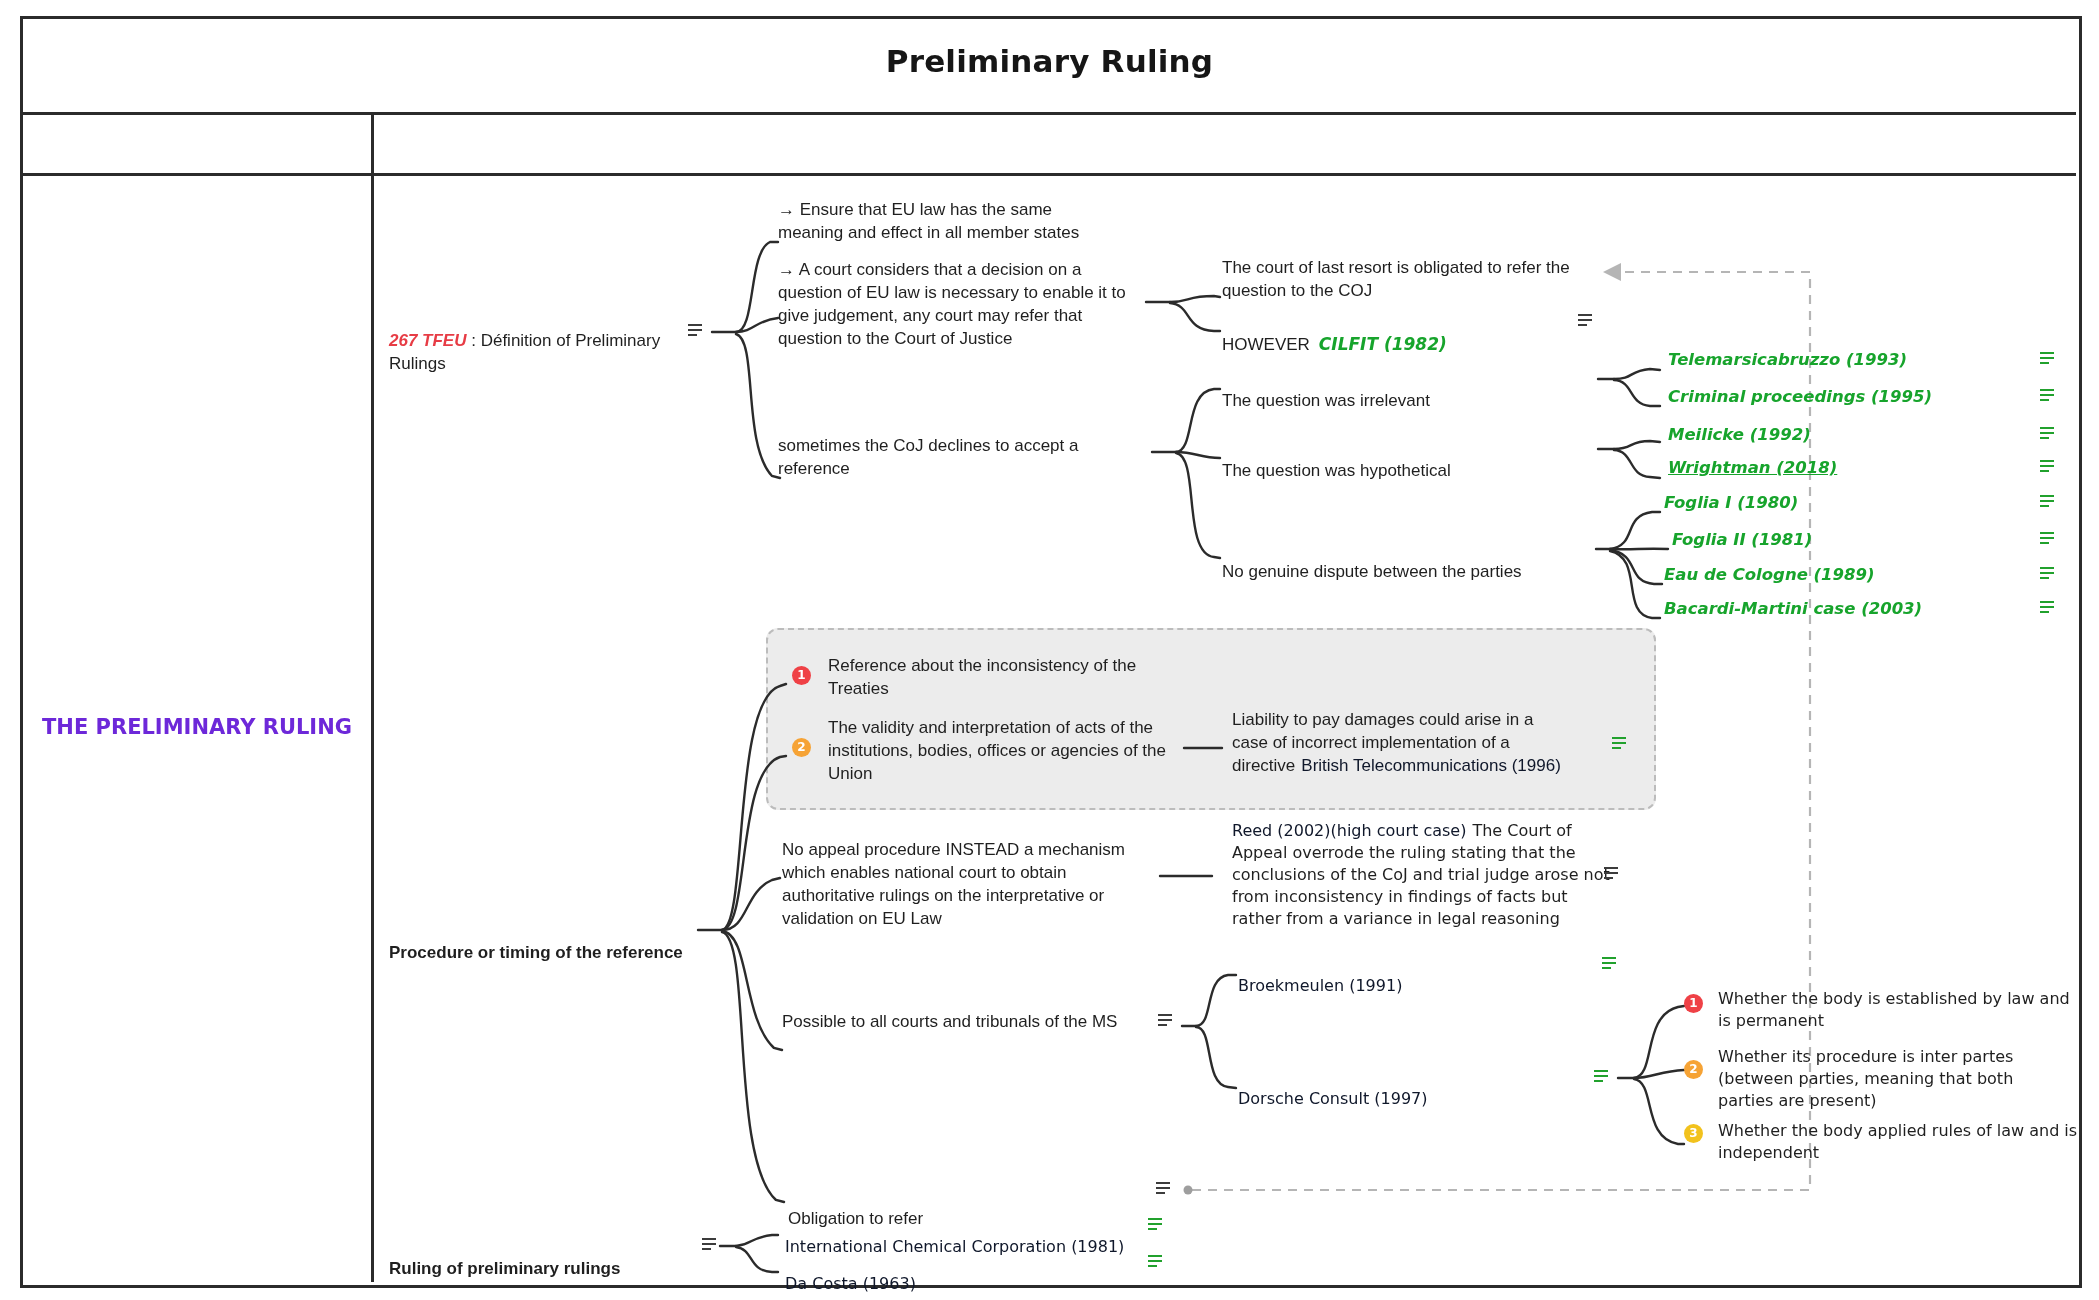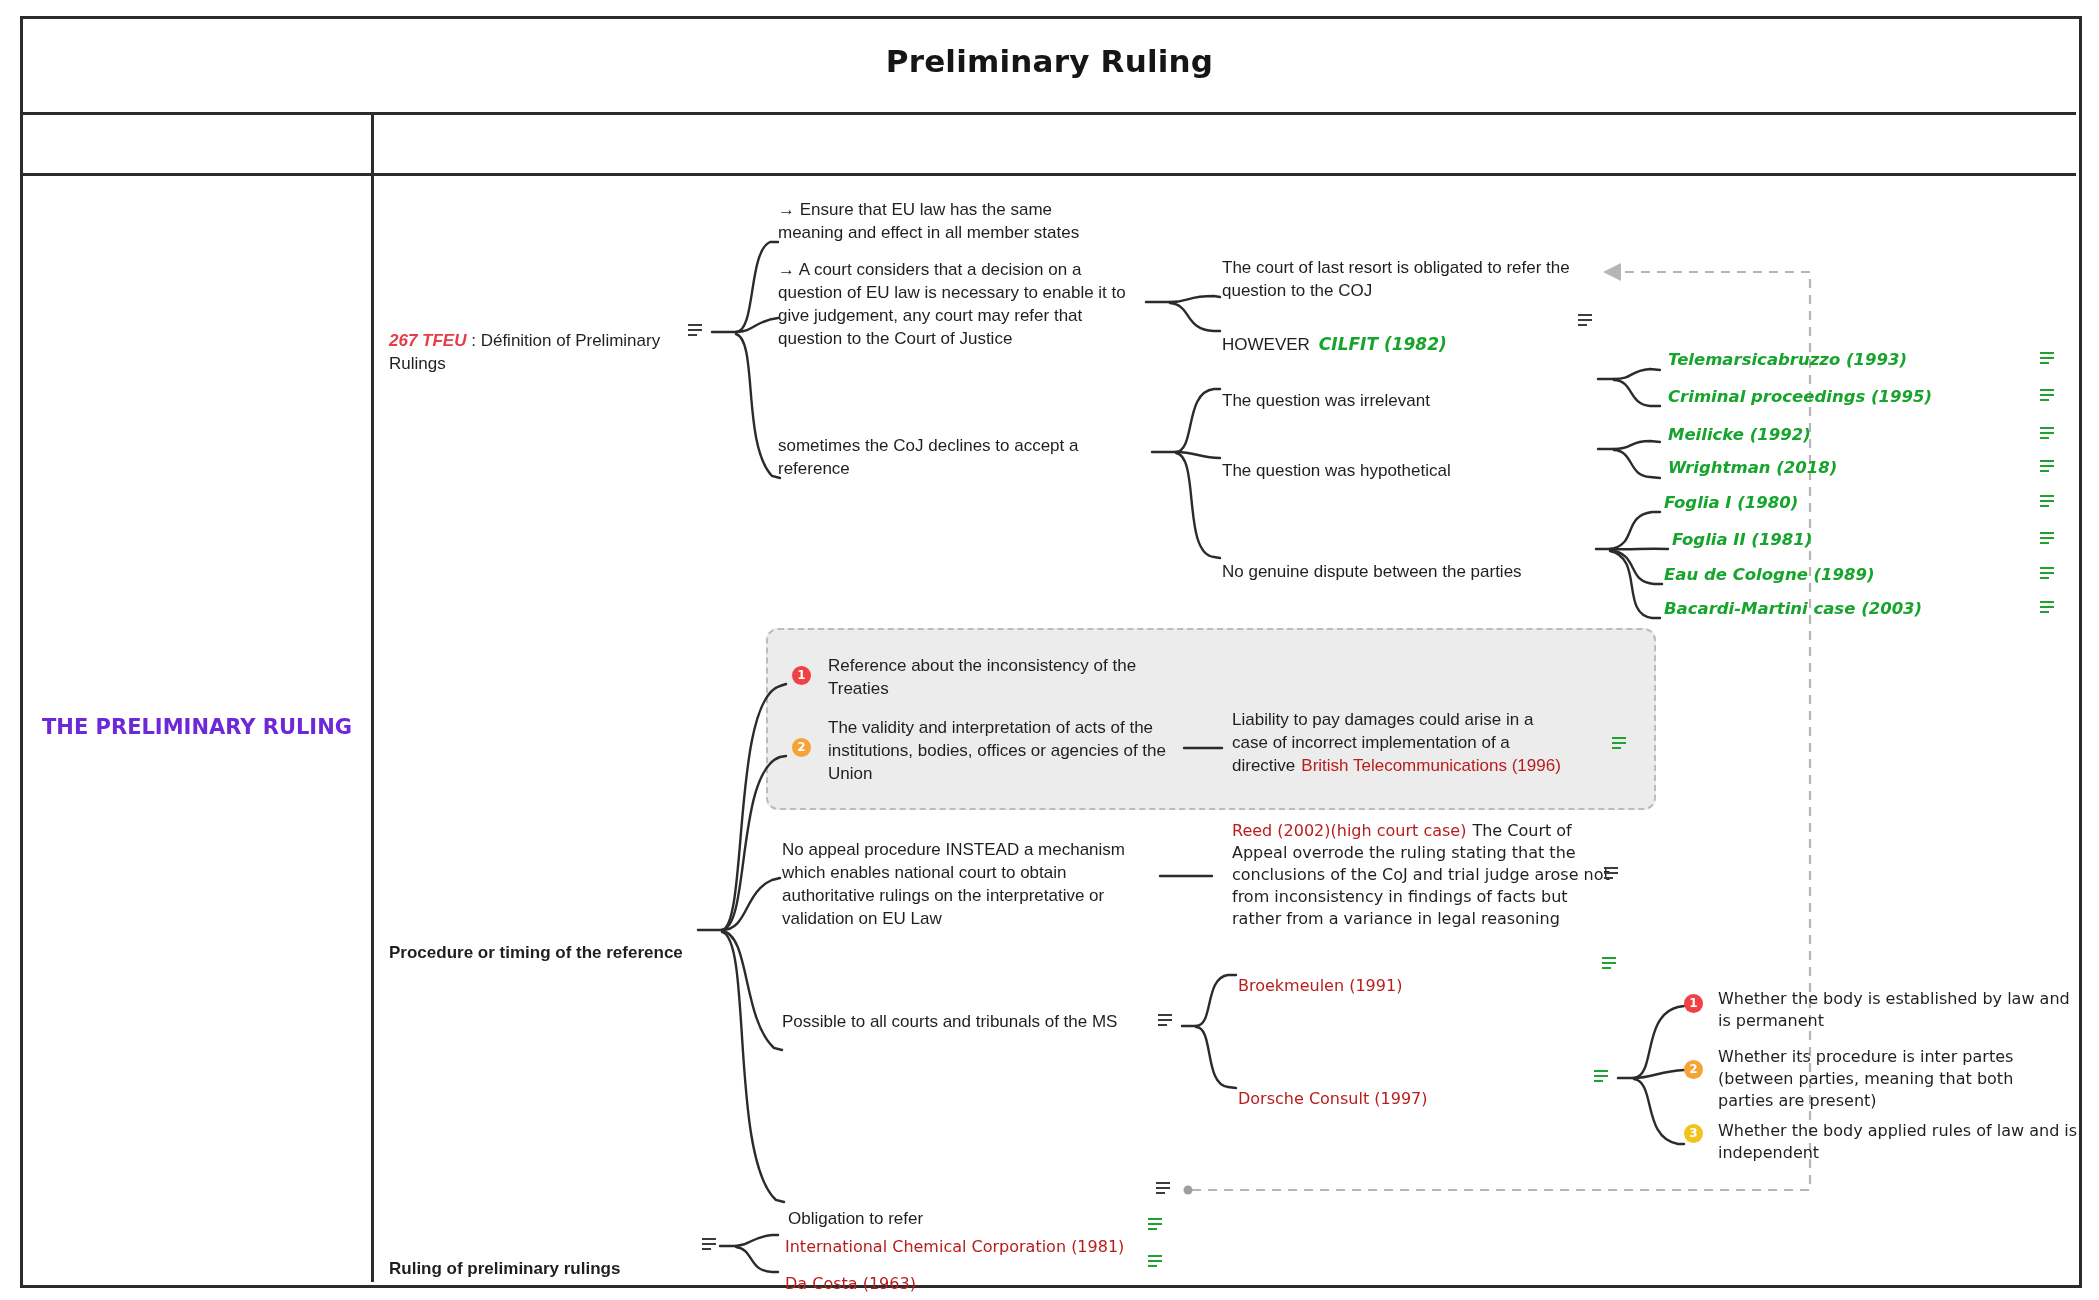--- a/index.html
+++ b/index.html
@@ -14,21 +14,21 @@
          font:bold 31px/38px "DejaVu Sans",sans-serif;color:#161616;letter-spacing:.2px;}
   .rowlabel{position:absolute;left:23px;top:714px;width:348px;text-align:center;
          font:bold 21px/26px "DejaVu Sans",sans-serif;color:#6d28d9;}
 
   
   .node{position:absolute;font:17px/23px "Liberation Sans",sans-serif;color:#1f1f1f;z-index:3;}
   .geo{font-family:"DejaVu Sans",sans-serif;font-size:16px;line-height:22px;}
   .b{font-weight:bold;}
   .nowrap{white-space:nowrap;margin-top:21px;}
   .gcase{color:#17a42c;font:italic bold 16.5px/22px "DejaVu Sans",sans-serif;white-space:nowrap;}
-  .glink{color:#b91c1c;}
+  .glink{color:#0f172a;}
   .red{color:#e73c45;font-style:italic;font-weight:bold;}
   .gap{margin-left:9px;}
 
   
   .note{position:absolute;width:14px;height:13px;border-top:2.6px solid #3c3c3c;z-index:4;}
   .note::before{content:"";display:block;width:14px;height:2.6px;background:#3c3c3c;margin-top:2.6px;}
   .note::after{content:"";display:block;width:9px;height:2.6px;background:#3c3c3c;margin-top:2.6px;}
   .note.green{border-top-color:#21a12d;}
   .note.green::before,.note.green::after{background:#21a12d;}
 
@@ -122,21 +122,21 @@
 <div class="node nowrap" style="left:1222px;top:368px;">The question was irrelevant</div>
 <div class="node nowrap" style="left:1222px;top:438px;">The question was hypothetical</div>
 <div class="node nowrap" style="left:1222px;top:539px;">No genuine dispute between the parties</div>
 
 <div class="node gcase" style="left:1668px;top:349px;">Telemarsicabruzzo (1993)</div>
 <span class="note green" style="left:2040px;top:352px;"></span>
 <div class="node gcase" style="left:1668px;top:386px;">Criminal proceedings (1995)</div>
 <span class="note green" style="left:2040px;top:389px;"></span>
 <div class="node gcase" style="left:1668px;top:424px;">Meilicke (1992)</div>
 <span class="note green" style="left:2040px;top:427px;"></span>
-<div class="node gcase" style="left:1668px;top:457px;">Wrightman (2018)</div>
+<div class="node gcase" style="left:1668px;top:457px;text-decoration:underline;">Wrightman (2018)</div>
 <span class="note green" style="left:2040px;top:460px;"></span>
 <div class="node gcase" style="left:1664px;top:492px;">Foglia I (1980)</div>
 <span class="note green" style="left:2040px;top:495px;"></span>
 <div class="node gcase" style="left:1672px;top:529px;">Foglia II (1981)</div>
 <span class="note green" style="left:2040px;top:532px;"></span>
 <div class="node gcase" style="left:1664px;top:564px;">Eau de Cologne (1989)</div>
 <span class="note green" style="left:2040px;top:567px;"></span>
 <div class="node gcase" style="left:1664px;top:598px;">Bacardi-Martini case (2003)</div>
 <span class="note green" style="left:2040px;top:601px;"></span>
 

